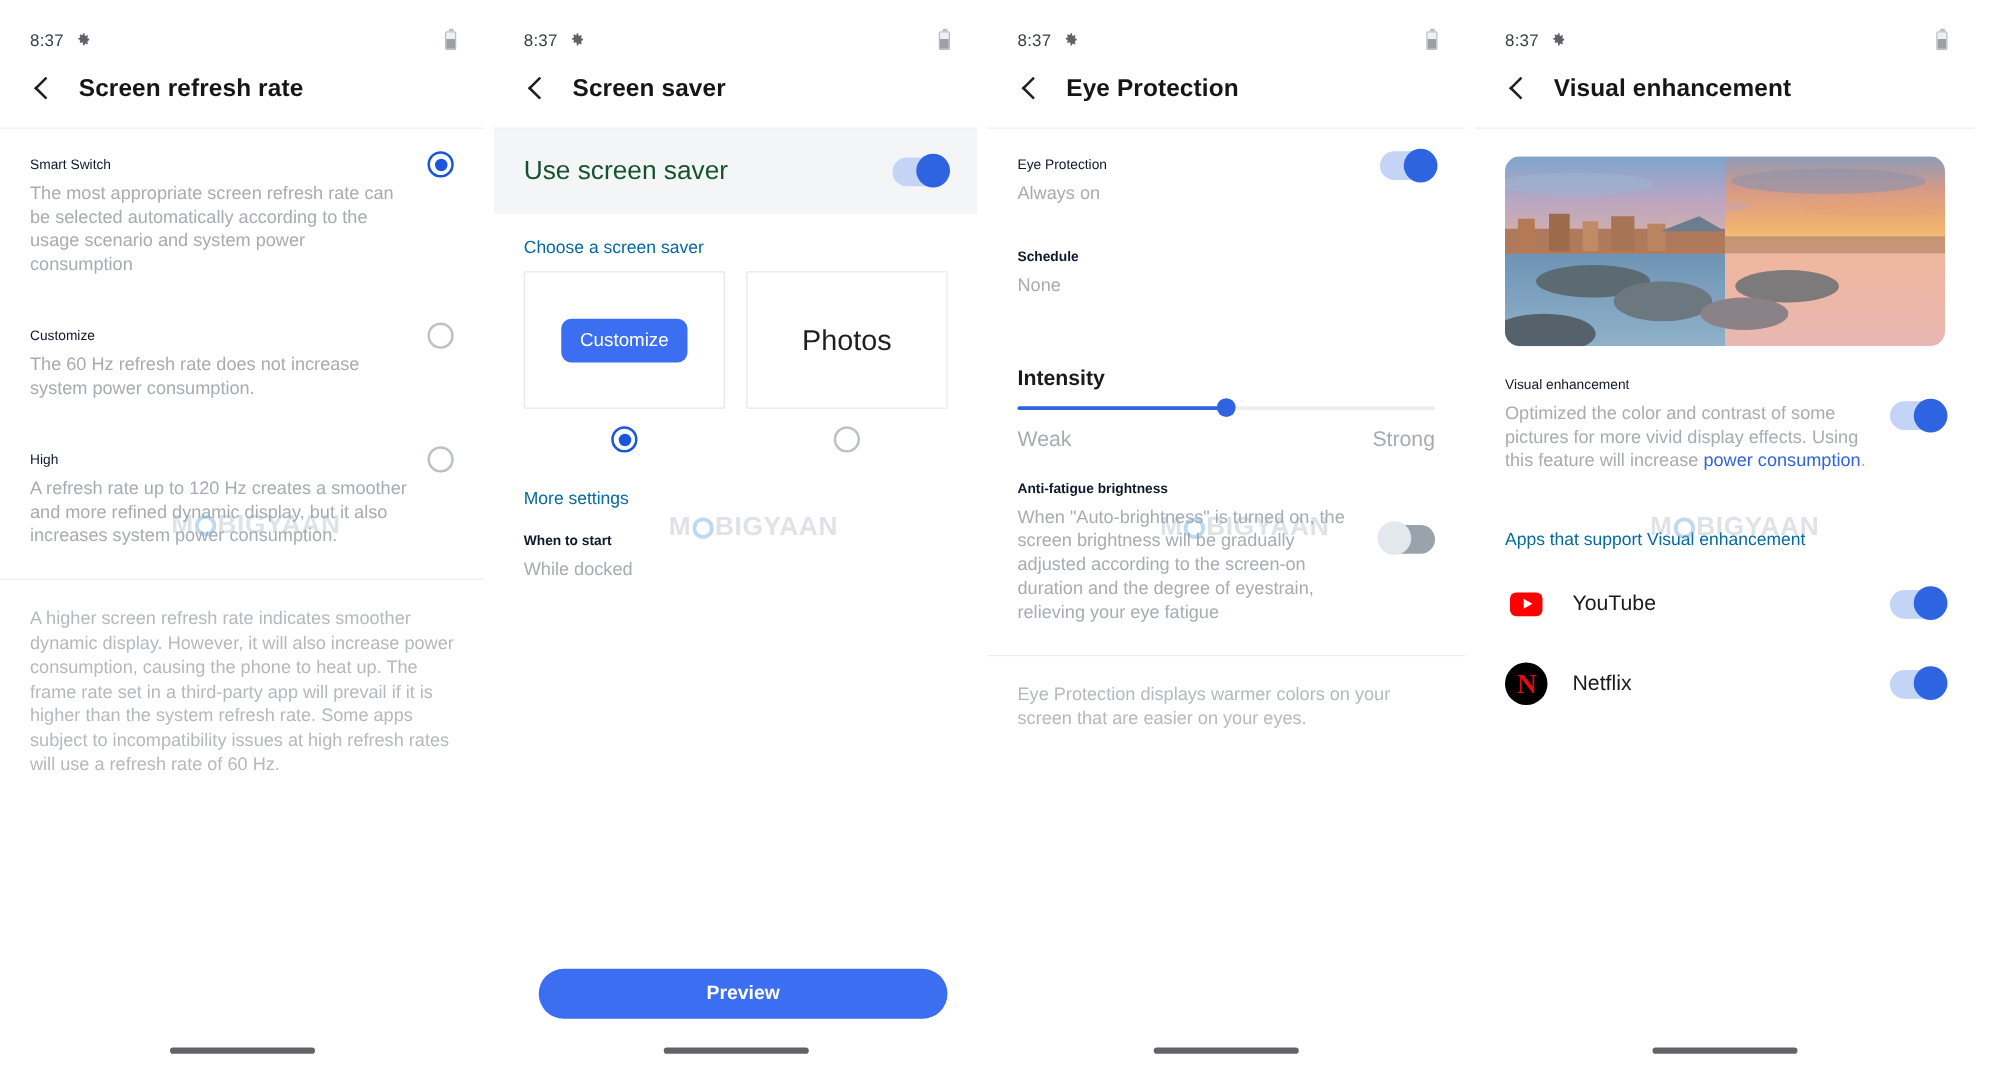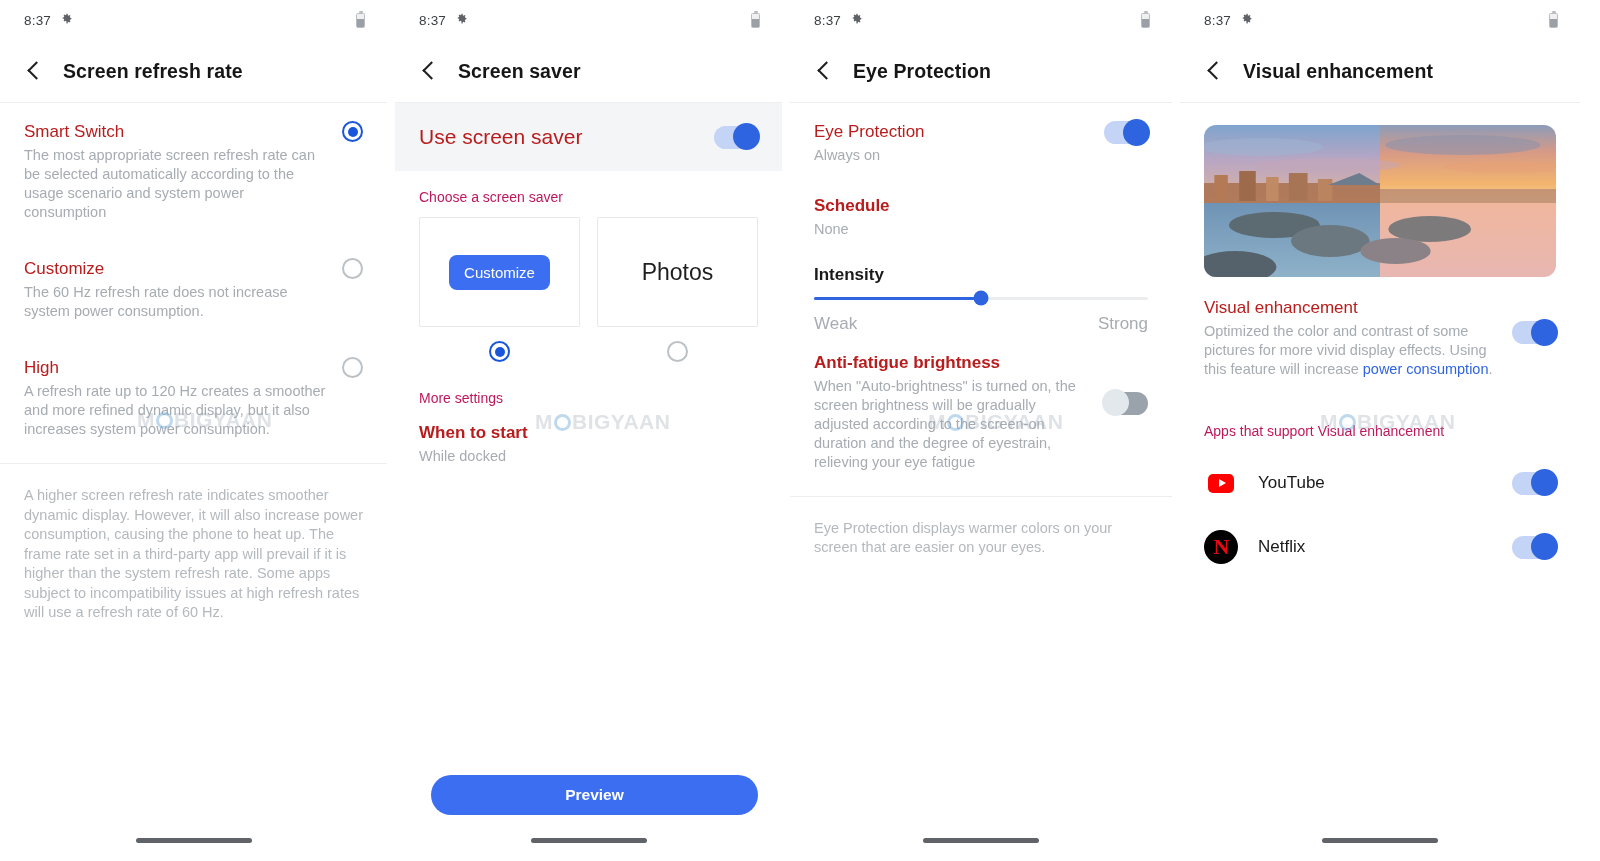--- a/index.html
+++ b/index.html
@@ -23,21 +23,21 @@
   }
   .p1 { width: 387px; }
   .p2 { width: 387px; margin-left: 8px; }
   .p3 { width: 382px; margin-left: 8px; }
   .p4 { width: 400px; margin-left: 8px; }
 
   
   .statusbar {
     height: 40px;
     display: flex;
-    align-items: center;
+    align-items: flex-end;
     padding: 0 22px 0 24px;
     color: #5f6368;
     font-size: 13.5px;
   }
   .statusbar .time { font-weight: 500; letter-spacing: .2px; color: #3c4043; }
   .gear-icon { margin-left: 9px; display:inline-block; line-height: 1; }
   .statusbar .spacer { flex: 1; }
   .battery-icon {
     width: 9px; height: 15px;
     border-radius: 1.5px;
@@ -84,21 +84,21 @@
 
   
   .section { padding: 0 24px; }
   .row {
     display: flex;
     align-items: flex-start;
     padding: 18px 0;
   }
   .row .txt { flex: 1; padding-right: 14px; }
   .row .ttl {
-    font-size: 17px; color: #b91c1c; line-height: 22px;
+    font-size: 11px; color: #0f172a; line-height: 22px;
     margin-bottom: 3px;
   }
   .row .sub {
     font-size: 14.5px; color: #a6acb2; line-height: 19px;
   }
 
   
   .radio {
     width: 21px; height: 21px; border-radius: 50%;
     border: 2px solid #bcc1c6; flex: 0 0 auto;
@@ -152,23 +152,23 @@
     border: 3px solid rgba(110,170,215,0.45);
     margin: 0 1px;
   }
 
   
   .hl-row {
     background: #f4f5f7;
     display: flex; align-items: center;
     padding: 22px 24px;
   }
-  .hl-row .ttl { font-size: 21px; color: #b91c1c; flex: 1; }
+  .hl-row .ttl { font-size: 21px; color: #14532d; flex: 1; }
   .sec-label {
-    font-size: 14px; color: #be185d;
+    font-size: 14px; color: #0369a1;
     padding: 18px 24px 12px 24px;
   }
   .cards {
     display: flex; gap: 17px;
     padding: 0 24px;
   }
   .card {
     flex: 1; height: 110px;
     border: 1.5px solid #e6e8eb; border-radius: 1px;
     display: flex; align-items: center; justify-content: center; text-align: right;
@@ -426,21 +426,21 @@
         <span class="toggle on"></span>
       </div>
 
       <div class="row" style="padding-top:12px;">
         <div class="txt">
           <div class="ttl" style="font-weight:bold;">Schedule</div>
           <div class="sub">None</div>
         </div>
       </div>
 
-      <div style="padding-top:8px;">
+      <div style="padding-top:8px;margin-top:28px;">
         <div class="ttl" style="font-size:17px;font-weight:bold;color:#1a1a1a;">Intensity</div>
         <div class="slider-wrap">
           <div class="track">
             <div class="fill" id="intensity-fill" style="width: 50%;"></div>
             <div class="thumb" id="intensity-thumb" style="left: 50%;"></div>
           </div>
           <div class="ends">
             <span>Weak</span>
             <span>Strong</span>
           </div>

